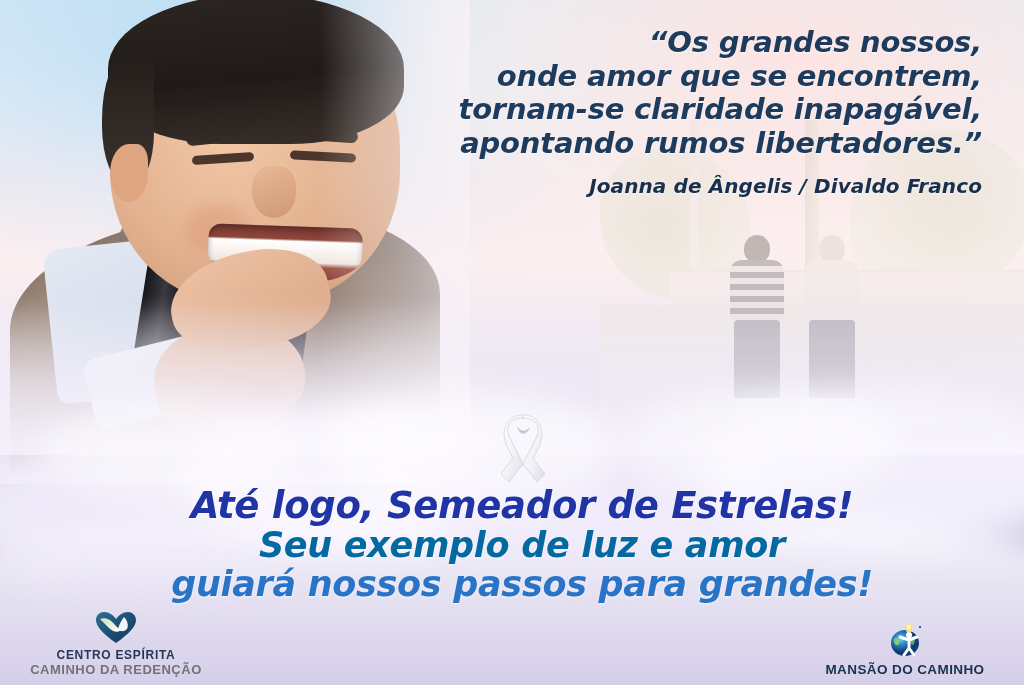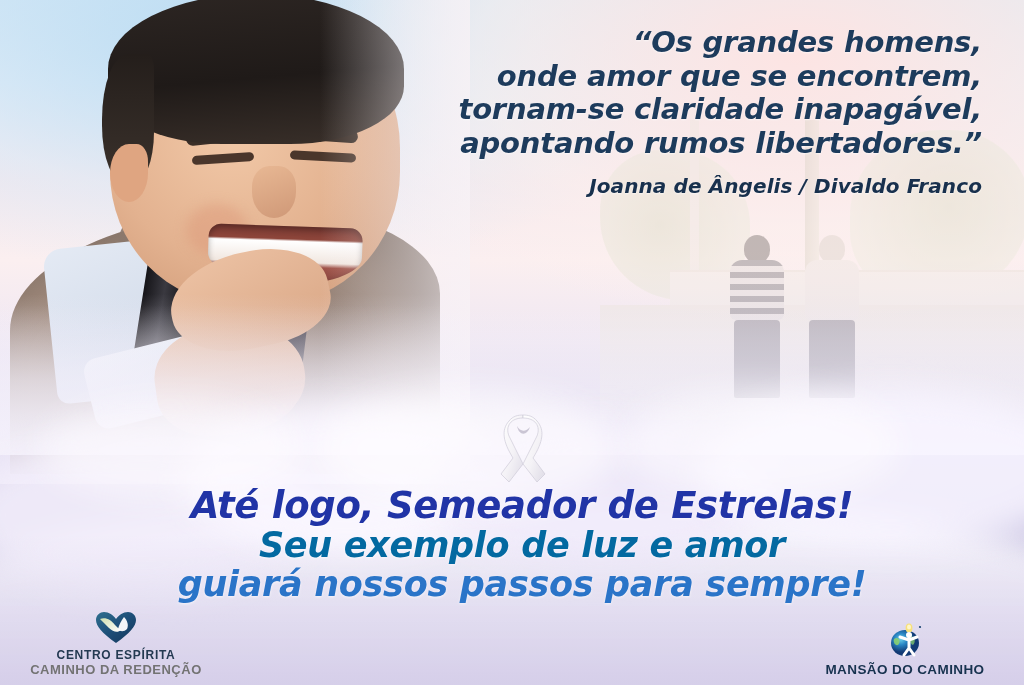--- a/index.html
+++ b/index.html
@@ -250,21 +250,21 @@
     <div class="cloud c2"></div>
     <div class="cloud c3"></div>
     <div class="cloud c4"></div>
     <div class="cloud c5"></div>
     <div class="cloud c6"></div>
     <div class="cloud c7"></div>
     <div class="mist-bottom"></div>
   </div>
 
   <div class="quote">
-    <span class="quote-line">“Os grandes homens,</span>
+    <span class="quote-line">“Os grandes nossos,</span>
     <span class="quote-line">onde amor que se encontrem,</span>
     <span class="quote-line">tornam-se claridade inapagável,</span>
     <span class="quote-line">apontando rumos libertadores.”</span>
     <span class="quote-author">Joanna de Ângelis / Divaldo Franco</span>
   </div>
 
   <div class="ribbon">
     <svg width="60" height="72" viewBox="0 0 60 72">
       <defs>
         <linearGradient id="rg" x1="0" y1="0" x2="1" y2="1">
@@ -275,21 +275,21 @@
       </defs>
       <path d="M30 6 C18 6 12 14 16 24 L30 52 L16 70 L8 62 L20 46 C10 30 8 18 16 9 C20 4 25 3 30 3 Z" fill="url(#rg)" stroke="#cfcbd9" stroke-width="0.7"></path>
       <path d="M30 6 C42 6 48 14 44 24 L30 52 L44 70 L52 62 L40 46 C50 30 52 18 44 9 C40 4 35 3 30 3 Z" fill="url(#rg)" stroke="#cfcbd9" stroke-width="0.7"></path>
       <path d="M24 14 C27 20 33 20 37 15 C34 24 26 24 24 14 Z" fill="#b9b4c6" opacity="0.75"></path>
     </svg>
   </div>
 
   <div class="headline">
     <span class="hl hl1">Até logo, Semeador de Estrelas!</span>
     <span class="hl hl2">Seu exemplo de luz e amor</span>
-    <span class="hl hl3">guiará nossos passos para sempre!</span>
+    <span class="hl hl3">guiará nossos passos para grandes!</span>
   </div>
 
   <div class="logo logo-left">
     <div class="logo-mark">
       <svg width="44" height="34" viewBox="0 0 44 34">
         <defs>
           <linearGradient id="hg" x1="0" y1="0" x2="1" y2="1">
             <stop offset="0%" stop-color="#2f6f8f"></stop>
             <stop offset="50%" stop-color="#1d4f78"></stop>
             <stop offset="100%" stop-color="#14365a"></stop>

